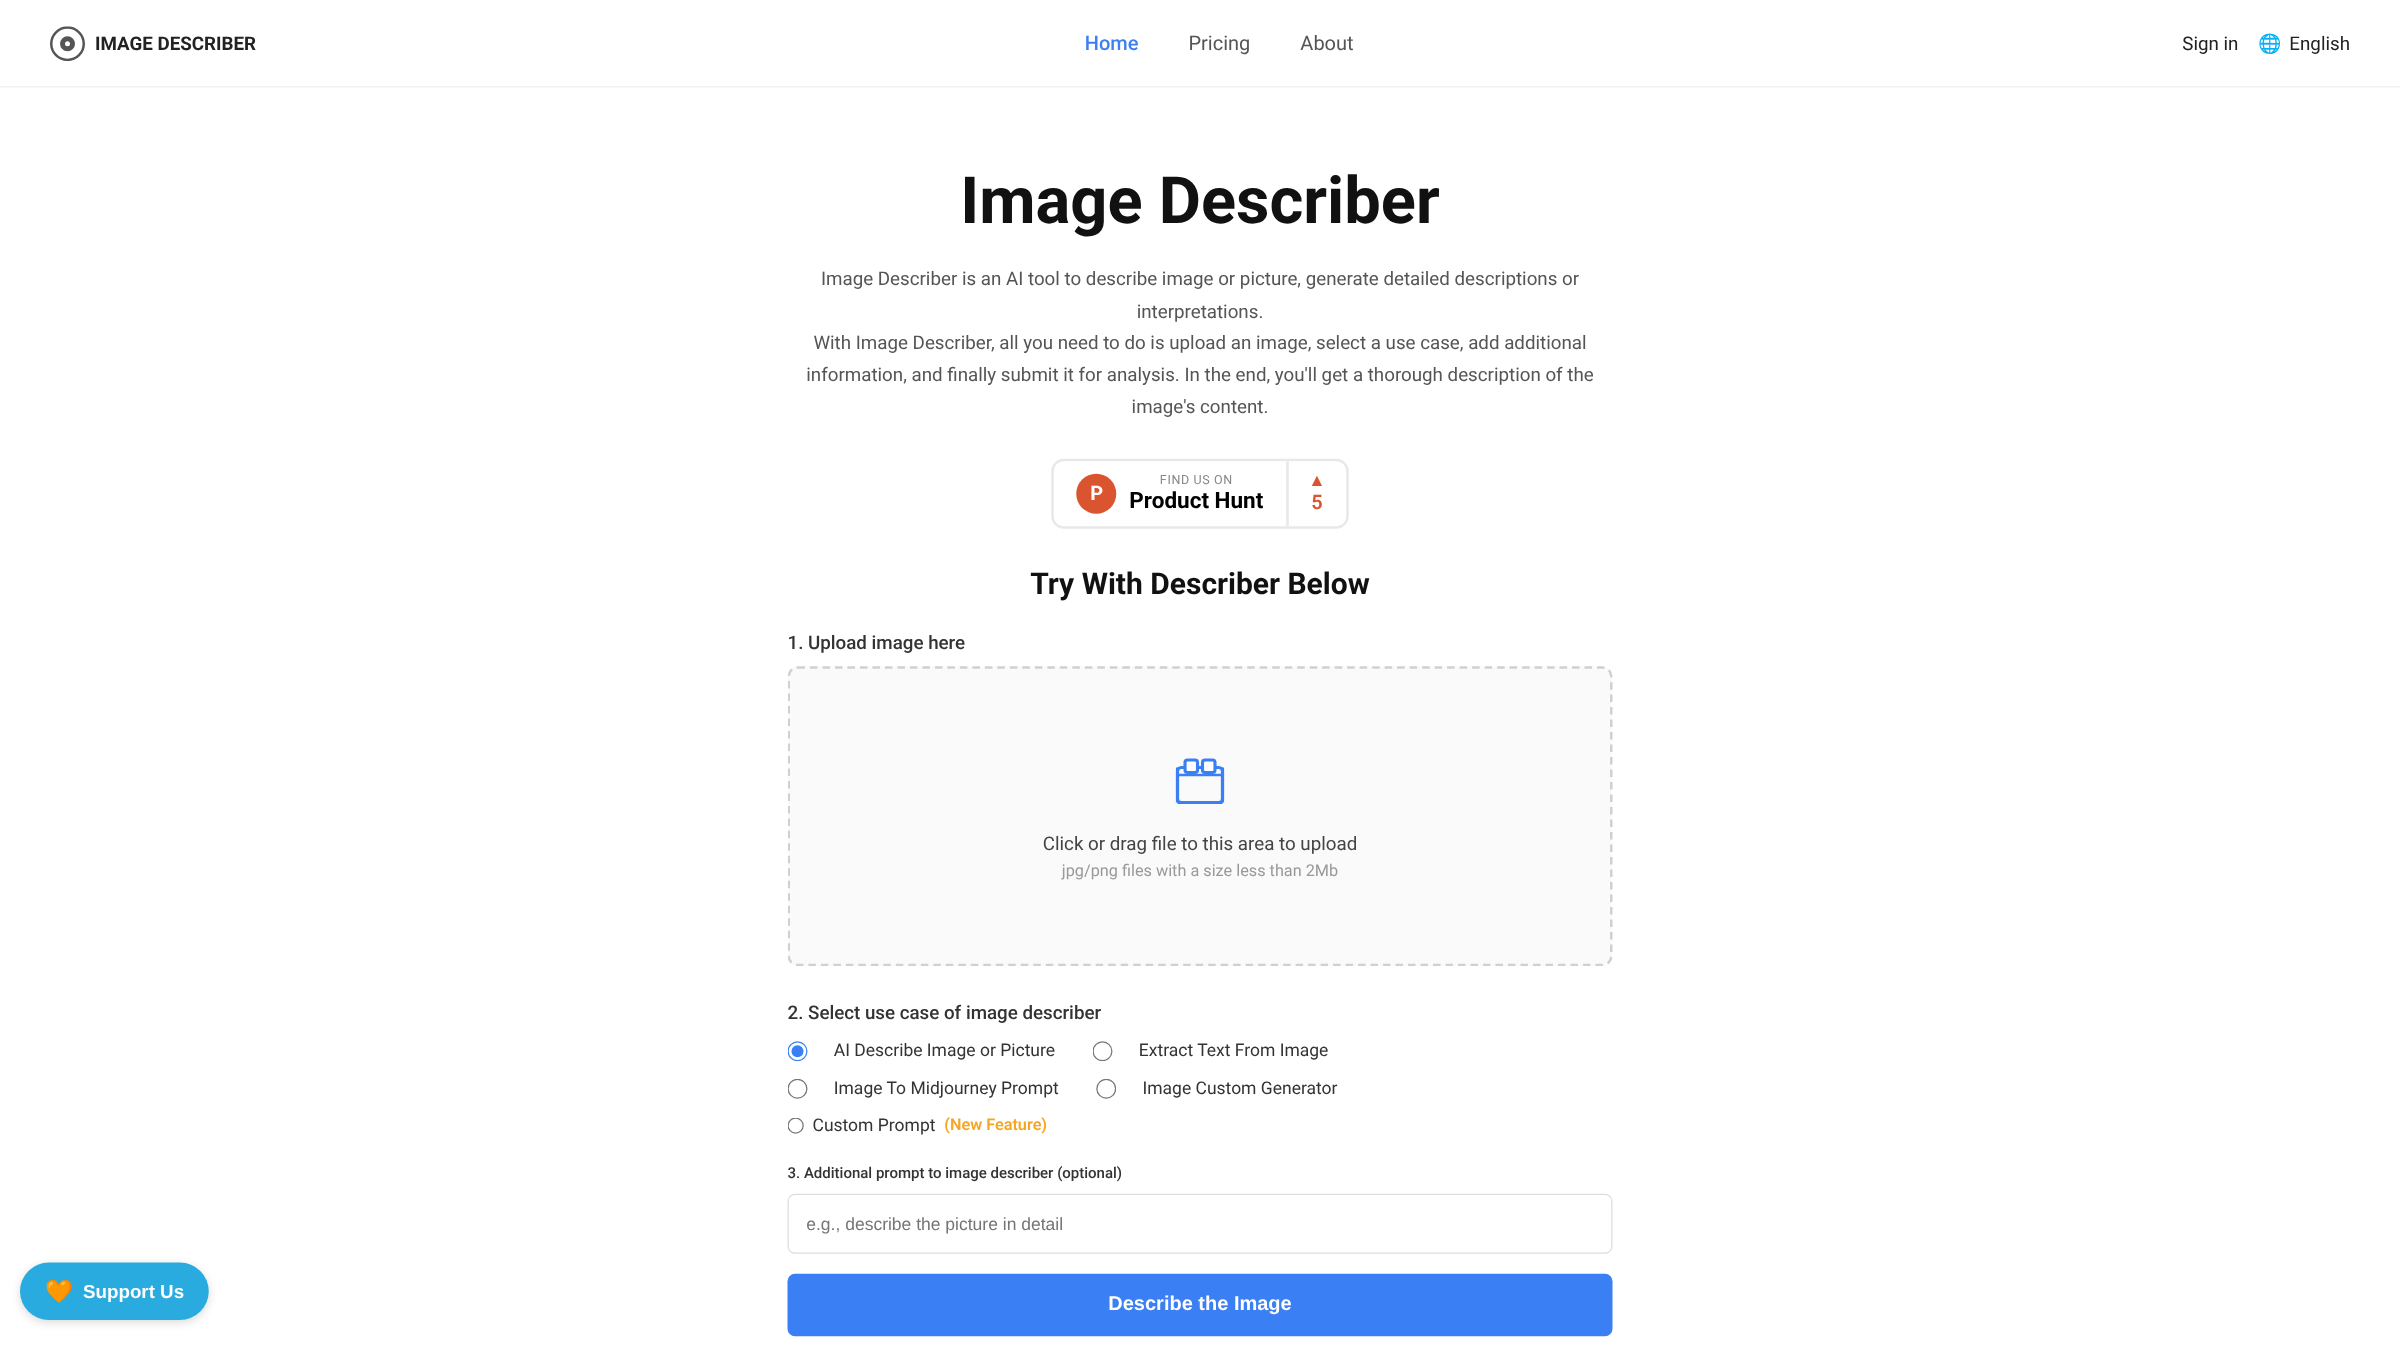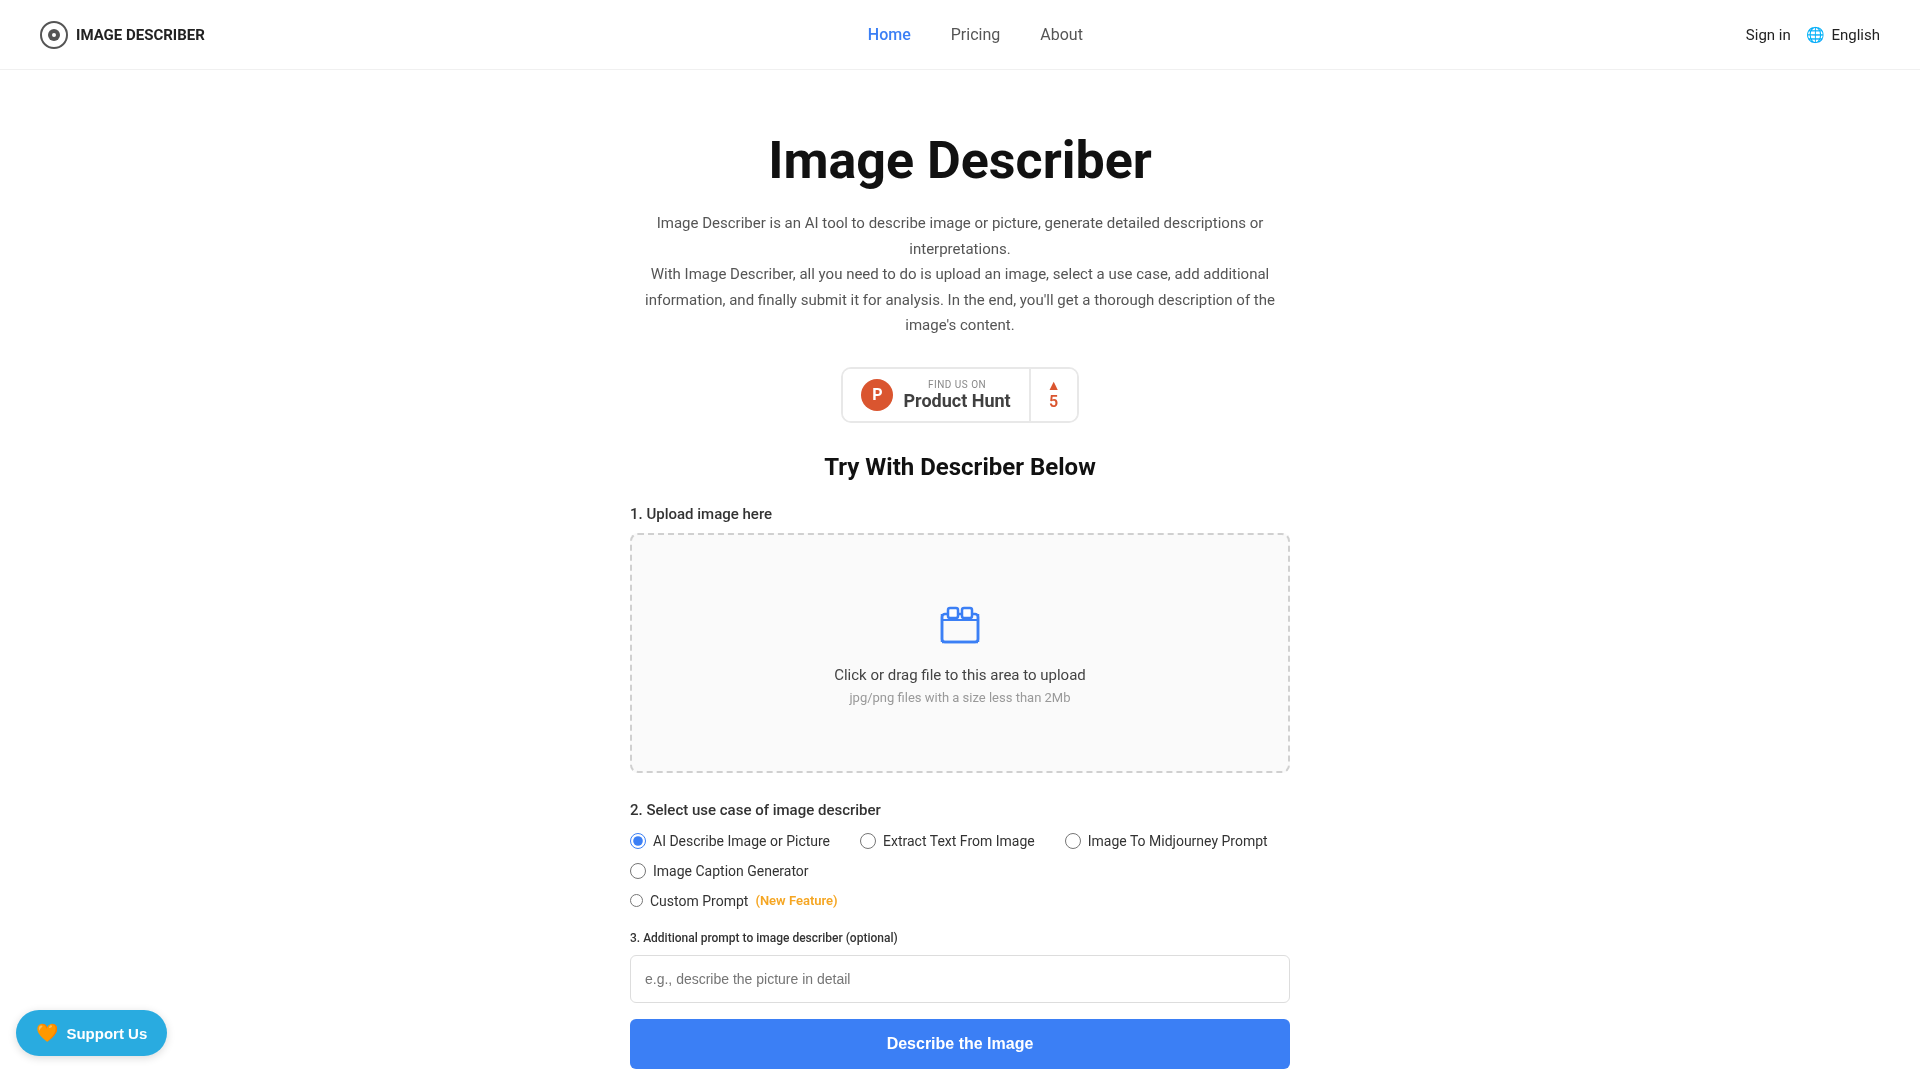--- a/index.html
+++ b/index.html
@@ -34,21 +34,21 @@
       display: flex; align-items: center; gap: 10px;
       padding: 0 18px; background: #fff; height: 100%;
     }
     .ph-p-circle {
       width: 32px; height: 32px; border-radius: 50%; background: #da552f;
       display: flex; align-items: center; justify-content: center;
       color: #fff; font-weight: 700; font-size: 16px; flex-shrink: 0;
     }
     .ph-text { display: flex; flex-direction: column; text-align: center; }
     .ph-find { font-size: 10px; color: #888; text-transform: uppercase; letter-spacing: 0.5px; }
-    .ph-name { font-size: 18px; font-weight: 700; color: #404040; }
+    .ph-name { font-size: 18px; font-weight: 700; color: #000000; }
     .ph-right {
       display: flex; flex-direction: column; align-items: center; justify-content: center;
       padding: 0 16px; background: #fff; border-left: 2px solid #e8e8e8; height: 100%; gap: 0;
     }
     .ph-arrow { color: #da552f; font-size: 14px; line-height: 1; }
     .ph-count { font-size: 16px; font-weight: 600; color: #da552f; line-height: 1.2; }
 
     
     .main { max-width: 700px; margin: 0 auto; padding: 0 20px 60px; }
     .section-title { font-size: 24px; font-weight: 700; text-align: center; margin-bottom: 24px; color: #111; }
@@ -62,21 +62,21 @@
       display: flex; flex-direction: column; align-items: center; justify-content: center;
       height: 240px; cursor: pointer; margin-bottom: 28px;
     }
     .upload-icon { margin-bottom: 14px; }
     .upload-text { font-size: 15px; color: #444; margin-bottom: 6px; }
     .upload-hint { font-size: 13px; color: #999; }
 
     
     .select-label { font-size: 15px; color: #333; margin-bottom: 14px; font-weight: 500; }
     .radio-group { display: flex; flex-wrap: wrap; gap: 14px 30px; margin-bottom: 14px; align-items: center; }
-    .radio-item { display: flex; align-items: center; gap: 7px; cursor: pointer; font-size: 14px; color: #333; justify-content: space-between; }
+    .radio-item { display: flex; align-items: center; gap: 21px; cursor: pointer; font-size: 14px; color: #333; justify-content: space-between; }
     .radio-item input[type="radio"] { accent-color: #3b7ff5; width: 16px; height: 16px; cursor: pointer; }
     .radio-row2 { display: flex; align-items: center; gap: 7px; margin-bottom: 22px; font-size: 14px; color: #333; cursor: pointer; }
     .new-feature { color: #f5a623; font-size: 13px; font-weight: 600; }
 
     
     .prompt-label { font-size: 12px; color: #333; margin-bottom: 10px; font-weight: 500; }
     .prompt-input {
       width: 100%; border: 1px solid #ddd; border-radius: 6px;
       padding: 12px 14px; font-size: 14px; color: #888; outline: none;
       margin-bottom: 16px; resize: none; height: 48px;
@@ -181,21 +181,21 @@
     <label class="radio-item">
       <input type="radio" name="usecase" style="">
       <span>Extract Text From Image</span>
     </label>
     <label class="radio-item">
       <input type="radio" name="usecase" style="">
       <span>Image To Midjourney Prompt</span>
     </label>
     <label class="radio-item">
       <input type="radio" name="usecase" style="">
-      <span>Image Caption Generator</span>
+      <span>Image Custom Generator</span>
     </label>
   </div>
   <label class="radio-row2">
     <input type="radio" name="usecase" style="">
     <span>Custom Prompt</span>
     <span class="new-feature">(New Feature)</span>
   </label>
 
   
   <div class="prompt-label">3. Additional prompt to image describer (optional)</div>

